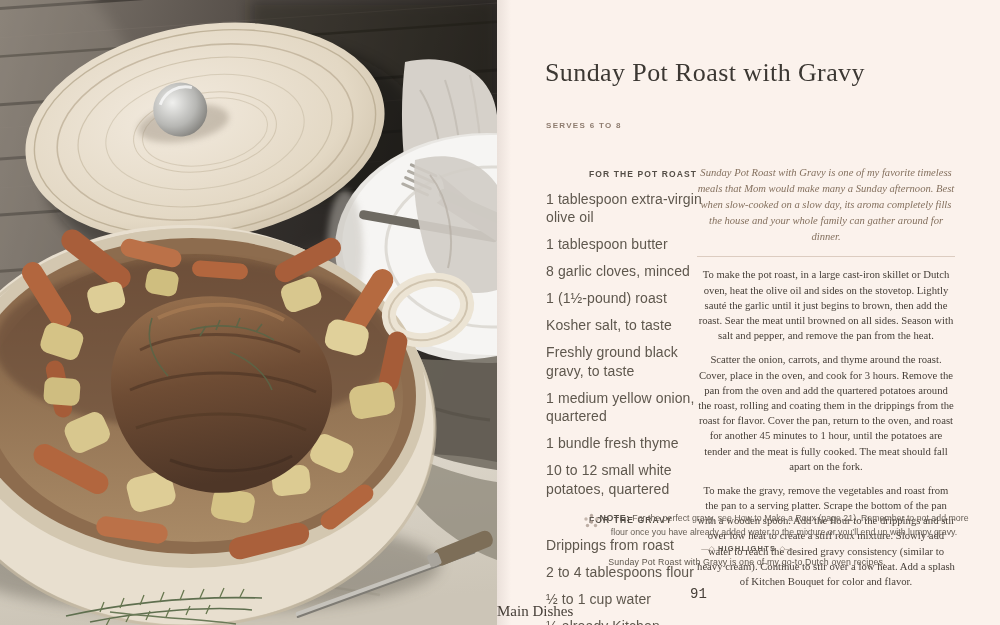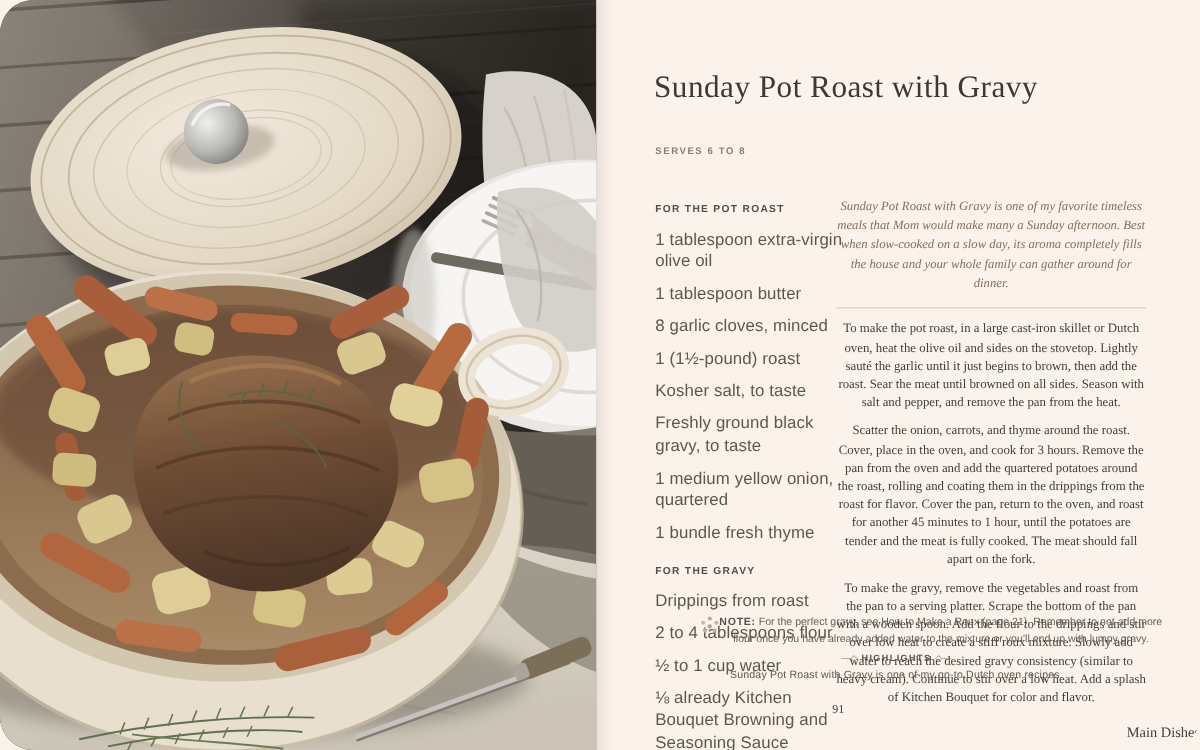--- a/index.html
+++ b/index.html
@@ -1,37 +1,37 @@
 <!DOCTYPE html>
 <html><head>
 <meta charset="utf-8">
 <style>
   * { margin:0; padding:0; box-sizing:border-box; }
   html,body { width:1000px; height:625px; }
   body { font-family:"Liberation Sans", sans-serif; background:#fbf2ec; }
-  .spread { position:relative; width:1000px; height:625px; display:flex; overflow:hidden;border-radius:28px; }
+  .spread { position:relative; width:1000px; height:625px; display:flex; overflow:hidden; }
 
   
   .photo-page { position:relative; width:497px; height:625px; overflow:hidden; background:#4e4741; }
   .photo-page svg { display:block; }
 
   
   .recipe-page { position:relative; width:503px; height:625px; background:#fbf2ec; }
   .fold-shadow { position:absolute; left:0; top:0; width:14px; height:100%;
     background:linear-gradient(to right, rgba(90,70,60,.10), rgba(90,70,60,0)); pointer-events:none; }
 
   .title { position:absolute; left:48px; top:58px; width:420px;
     font-family:"Liberation Serif", serif; font-size:26px; font-weight:400;
     color:#3c3833; letter-spacing:.4px; }
   .serves { position:absolute; left:49px; top:121px;
     font-size:8px; font-weight:bold; letter-spacing:1.3px; color:#8e7c6f; }
 
   .ingredients { position:absolute; left:49px; top:169px; width:158px; }
   .ing-heading { font-size:8.5px; font-weight:bold; letter-spacing:1.1px;
-    color:#544e47; margin-bottom:11px; }
+    color:#544e47; margin-bottom:11px;margin-left:43px; }
   .ing-heading.gravy { margin-top:17px; }
   .ing-item { font-size:14px; color:#5e574d; line-height:1.32; margin-bottom:8.5px; letter-spacing:.1px; }
 
   .main-col { position:absolute; left:200px; top:165px; width:258px;text-align:center; }
   .intro { font-family:"Liberation Serif", serif; font-style:italic;
     font-size:10.6px; color:#84705e; line-height:1.52; }
   .rule { border:none; border-top:1px solid #dcccc0; margin:11px 0 10px 0; }
   .steps p { font-family:"Liberation Serif", serif; font-size:10.7px;
     color:#453e37; line-height:1.42; margin-bottom:9px; }
 
@@ -39,23 +39,23 @@
     font-size:8.8px; color:#665f56; line-height:1.6; text-align:center; }
   .note-label { font-weight:bold; letter-spacing:.6px; color:#57514a; }
   .note-dots { position:absolute; left:86px; top:513px; width:17px; height:17px; }
 
   .highlights-block { position:absolute; left:60px; top:544px; width:380px; text-align:center; }
   .highlights-head { font-size:7.5px; font-weight:bold; letter-spacing:1.2px; color:#57514a; margin-bottom:4px; }
   .highlights-head .orn { font-weight:400; color:#8e8279; letter-spacing:0; }
   .highlights-text { font-size:8.8px; color:#5e574d; letter-spacing:.15px; }
 
   .page-number { position:absolute; left:0; top:586px; width:403px; text-align:center;
-    font-family:Liberation Serif, serif; font-size:10px; color:#453e37; }
-  .section-footer { position:absolute; left:0; top:603px; width:503px; text-align:right;
-    font-family:"Liberation Serif", serif; font-size:12px; color:#453e37; }
+    font-family:Liberation Mono, monospace; font-size:14px; color:#453e37; }
+  .section-footer { position:absolute; left:0; top:603px; width:503px; text-align:left;
+    font-family:"Liberation Serif", serif; font-size:15px; color:#453e37; }
 </style>
 </head>
 <body>
 
 <div class="spread">
 
   <div class="photo-page">
     <svg width="497" height="625" viewBox="0 0 497 625">
       <defs>
         <linearGradient id="woodG" x1="0" y1="0" x2="1" y2="0.35">
@@ -266,20 +266,21 @@
     <div class="ingredients">
       <div class="ing-heading">FOR THE POT ROAST</div>
       <div class="ing-item">1 tablespoon extra-virgin olive oil</div>
       <div class="ing-item">1 tablespoon butter</div>
       <div class="ing-item">8 garlic cloves, minced</div>
       <div class="ing-item">1 (1½-pound) roast</div>
       <div class="ing-item">Kosher salt, to taste</div>
       <div class="ing-item">Freshly ground black gravy, to taste</div>
       <div class="ing-item">1 medium yellow onion, quartered</div>
       <div class="ing-item">1 bundle fresh thyme</div>
+      <div class="ing-item">10 to 12 small white potatoes, quartered</div>
 
       <div class="ing-heading gravy">FOR THE GRAVY</div>
       <div class="ing-item">Drippings from roast</div>
       <div class="ing-item">2 to 4 tablespoons flour</div>
       <div class="ing-item">½ to 1 cup water</div>
       <div class="ing-item">⅛ already Kitchen Bouquet Browning and Seasoning Sauce</div>
     </div>
 
     <div class="main-col">
       <p class="intro">Sunday Pot Roast with Gravy is one of my favorite timeless meals that Mom would make many a Sunday afternoon. Best when slow-cooked on a slow day, its aroma completely fills the house and your whole family can gather around for dinner.</p>

